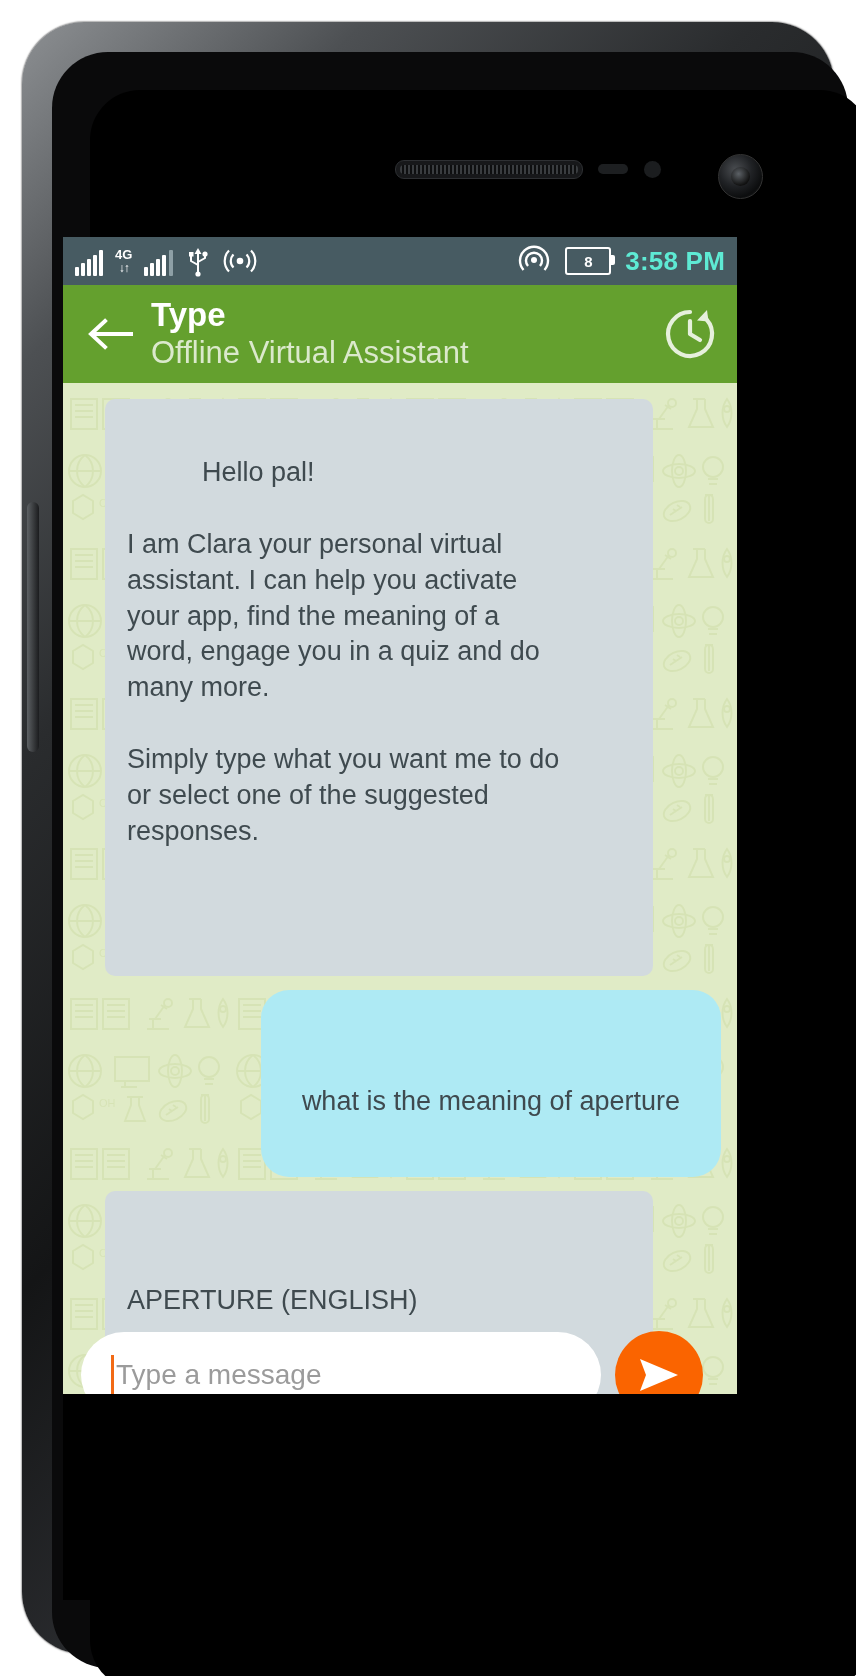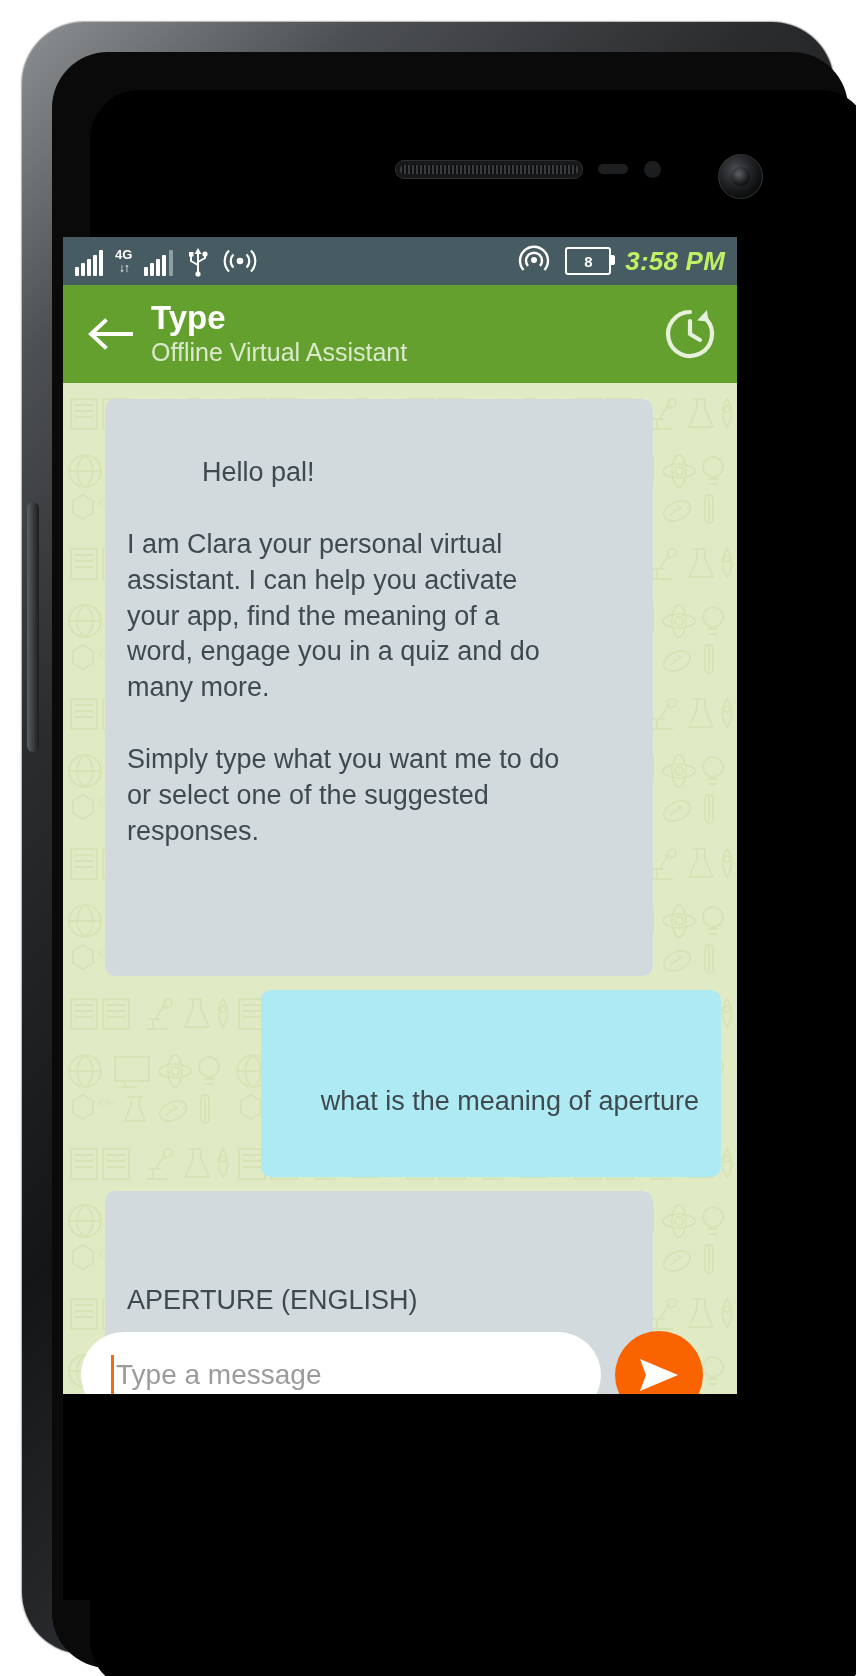--- a/index.html
+++ b/index.html
@@ -159,25 +159,24 @@
   .bars i:nth-child(5){ height: 26px; }
   .bars.dim i { background: #8ea0a6; }
   .net-4g {
     display: flex; flex-direction: column; align-items: center;
     color: #fff; line-height: 1;
   }
   .net-4g .lbl { font-size: 13px; font-weight: bold; }
   .net-4g .arrows { font-size: 12px; letter-spacing: -1px; margin-top: 1px; }
 
   .time-text {
-    color: #bef264;
+    color: #5eead4;
     font-size: 26px;
     font-weight: bold;
     letter-spacing: 0.2px;
-    font-style: italic;
   }
   .battery {
     position: relative;
     width: 42px; height: 24px;
     border: 2px solid #fff;
     border-radius: 3px;
     display: flex; align-items: center; justify-content: center;
   }
   .battery::after {
     content: "";
@@ -205,21 +204,21 @@
   }
   .titles { flex: 1; margin-left: 10px; }
   .app-title {
     color: #ffffff;
     font-size: 33px;
     font-weight: bold;
     line-height: 1.05;
   }
   .app-sub {
     color: #dbe9cc;
-    font-size: 25px;
+    font-size: 31px;
     line-height: 1.15;
     margin-top: 2px;
   }
   .history-btn {
     width: 58px; height: 58px;
     display: flex; align-items: center; justify-content: center;
     flex: 0 0 auto;
   }
 
   
@@ -257,22 +256,23 @@
     width: 548px;
     max-width: 548px;
   }
   .bubble.bot.tall { padding-bottom: 90px; }
   .bubble.user {
     background: #aeeaf4;
     margin: 0 0 14px auto;
     margin-right: 2px;
     width: 460px;
     max-width: 460px;
-    text-align: right;
+    text-align: center;
     padding: 22px 22px;
+    border-radius: 28px;
   }
   .bubble.user .line { white-space: nowrap; }
 
   .def-head { display: block; }
   .def-body { display: block; }
 
   
   .composer {
     position: absolute;
     left: 0; right: 16px; bottom: 0;

